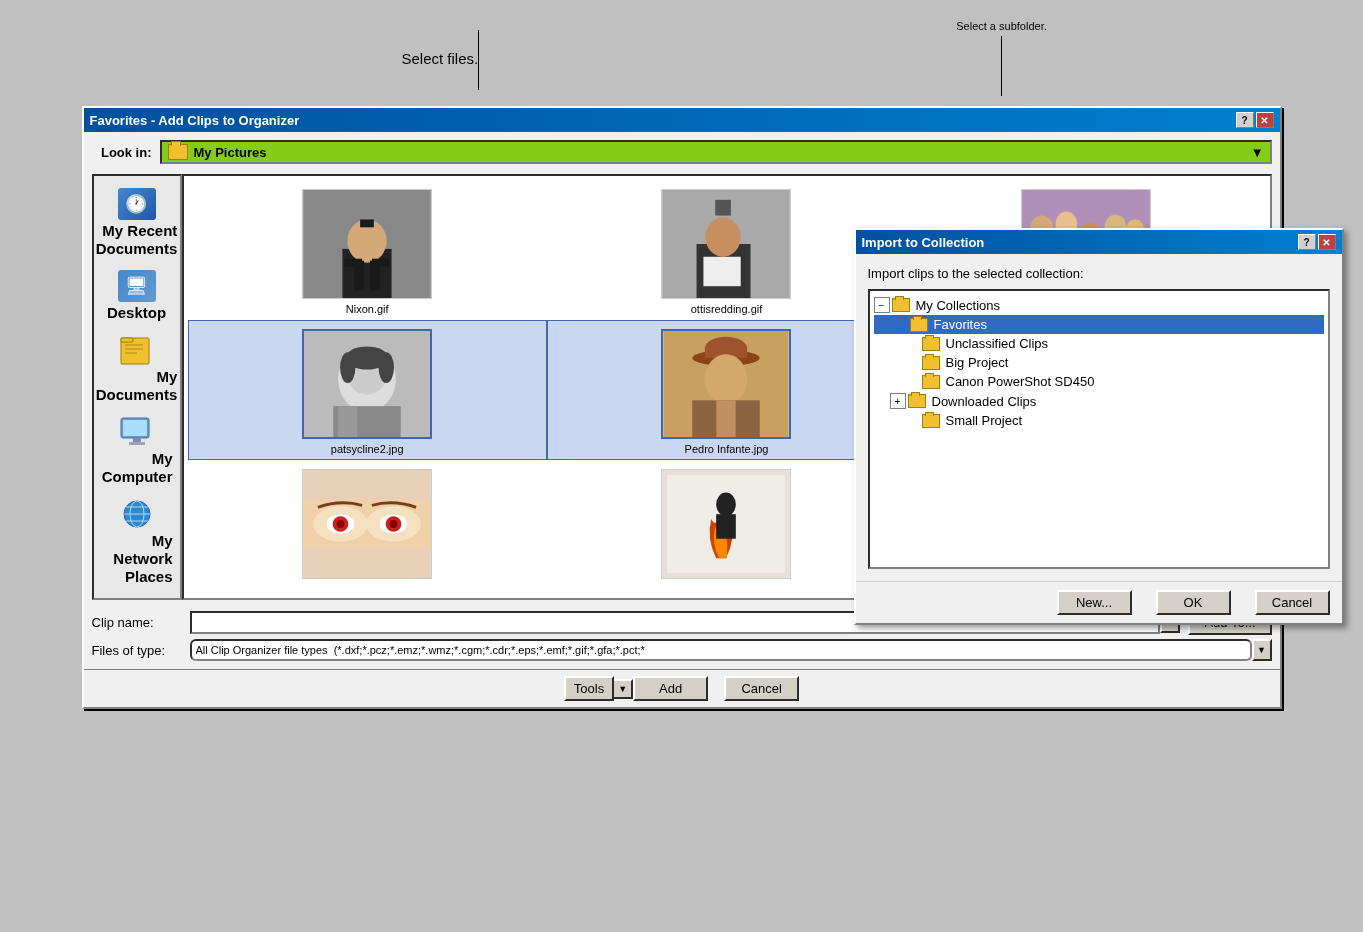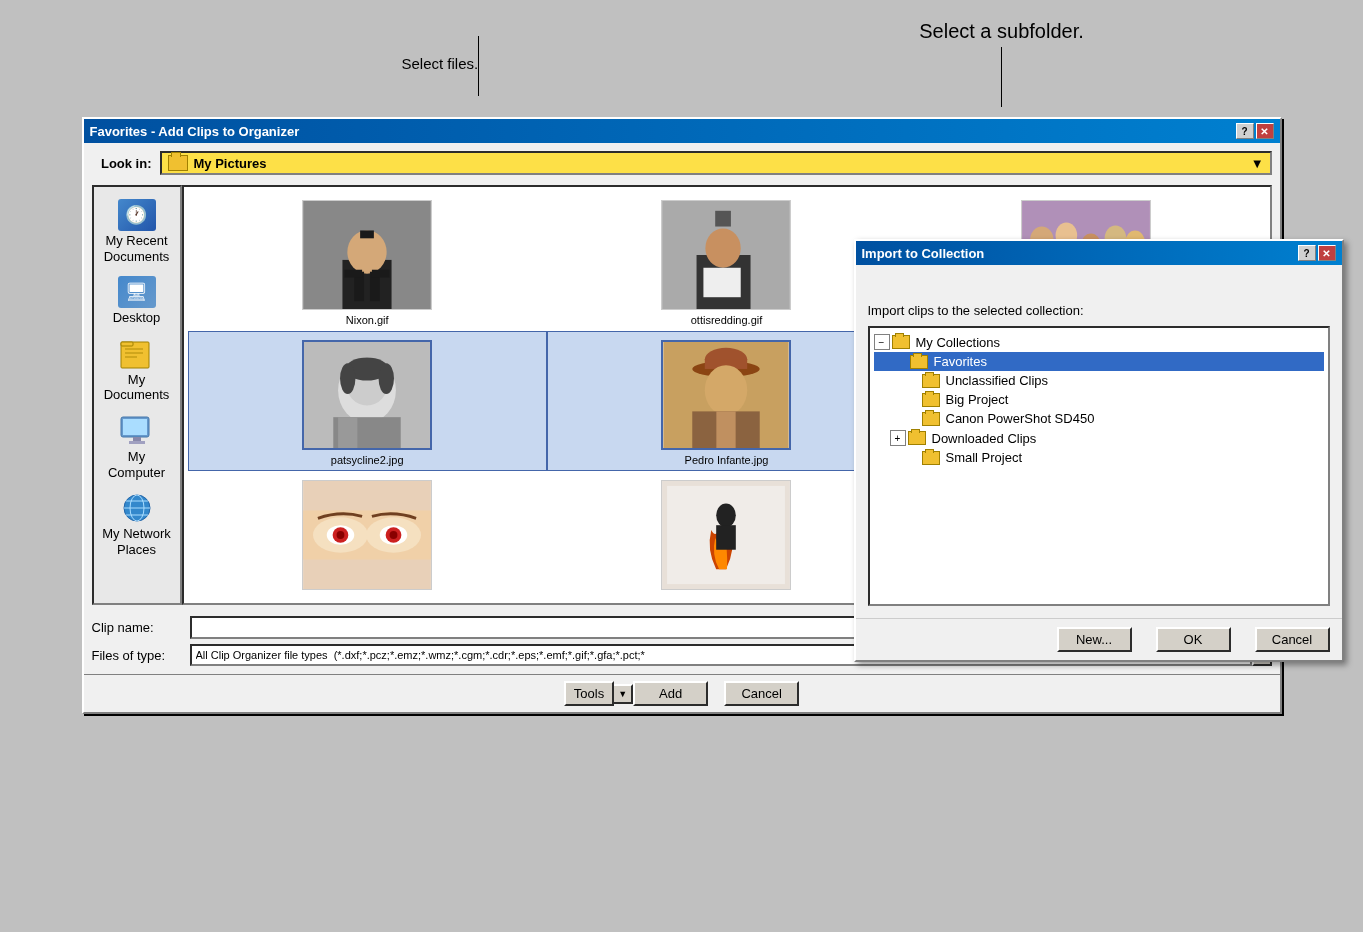--- a/index.html
+++ b/index.html
@@ -86,21 +86,21 @@
       margin-bottom: 4px;
       font-weight: bold;
     }
     .lookin-label {
       min-width: 60px;
       text-align: right;
     }
     .lookin-select {
       display: flex;
       align-items: center;
-      background: #fde047;
+      background: #84cc16;
       border: 2px inset #808080;
       padding: 2px 6px;
       flex: 1;
       cursor: pointer;
       gap: 6px;
     }
     .folder-icon-small {
       width: 20px;
       height: 16px;
       background: #f0c030;
@@ -149,23 +149,24 @@
     }
     .sidebar-icon {
       width: 40px;
       height: 36px;
       display: flex;
       align-items: center;
       justify-content: center;
       margin-bottom: 2px;
     }
     .sidebar-label {
-      font-size: 13px;
+      font-size: 15px;
       line-height: 1.2;
-      text-align: center;
+      text-align: right;
+      font-weight: bold;
     }
 
     
     .icon-recent {
       background: linear-gradient(135deg, #4488cc, #2255aa);
       border-radius: 3px;
       width: 38px;
       height: 32px;
       display: flex;
       align-items: center;
@@ -359,21 +360,20 @@
       font-weight: bold;
       font-size: 13px;
       gap: 26px;
     }
     .import-content {
       padding: 12px;
     }
     .import-description {
       font-size: 13px;
       margin-bottom: 8px;
-      margin-top: 26px;
     }
     .collection-tree {
       border: 2px inset #808080;
       background: #fff;
       min-height: 280px;
       padding: 4px;
       font-size: 13px;
     }
     .tree-item {
       display: flex;
@@ -440,21 +440,21 @@
   </style>
 </head>
 <body>
 
 <div class="annotation-area">
   <div style="flex:1; display:flex; flex-direction:row; align-items:center; margin-left: 320px;">
     <span style="font-size:15px;">Select files.</span>
     <div class="annotation-line"></div>
   </div>
   <div style="flex:1; display:flex; flex-direction:column; align-items:center; margin-right: 80px;">
-    <span style="font-size:20px;">Select a subfolder.</span>
+    <span style="font-size:11px;">Select a subfolder.</span>
     <div class="annotation-line"></div>
   </div>
 </div>
 
 <div class="main-dialog" style="position:relative;">
 
   <div class="dialog-titlebar">
     <span>Favorites - Add Clips to Organizer</span>
     <div class="titlebar-buttons">
       <div class="titlebar-btn help">?</div>
@@ -694,21 +694,21 @@
         <span class="form-label">Clip name:</span>
         <div class="form-input">
           <input type="text" class="text-input" value="" style="">
           <div class="dropdown-btn">▼</div>
         </div>
         <button class="win-button">Add To...</button>
       </div>
       <div class="form-row">
         <span class="form-label">Files of type:</span>
         <div class="form-input">
-          <input type="text" class="text-input" style="font-size: 11px;" value="All Clip Organizer file types  (*.dxf;*.pcz;*.emz;*.wmz;*.cgm;*.cdr;*.eps;*.emf;*.gif;*.gfa;*.pct;*">
+          <input type="text" class="text-input" style="font-size: 11px; border-radius: 6px;" value="All Clip Organizer file types  (*.dxf;*.pcz;*.emz;*.wmz;*.cgm;*.cdr;*.eps;*.emf;*.gif;*.gfa;*.pct;*">
           <div class="dropdown-btn">▼</div>
         </div>
       </div>
     </div>
   </div>
 
   <div class="dialog-footer">
     <div class="tools-group">
       <button class="tools-btn">Tools</button>
       <button class="tools-dropdown">▼</button>

